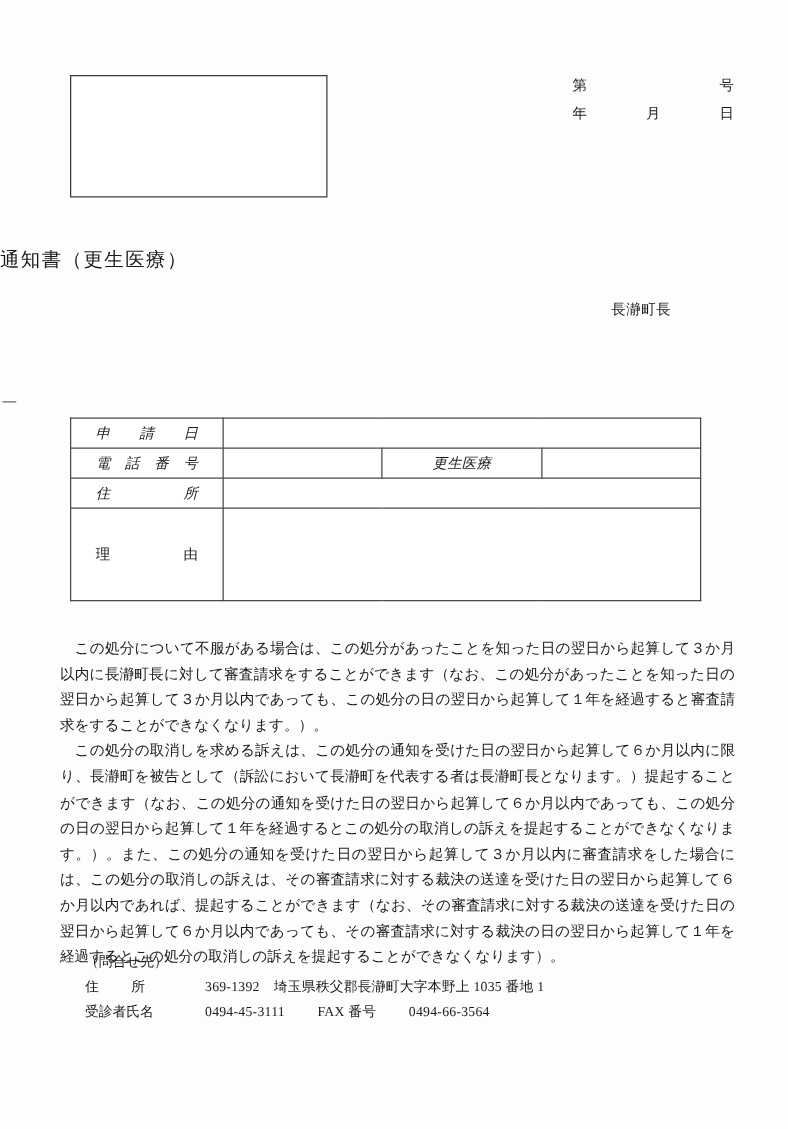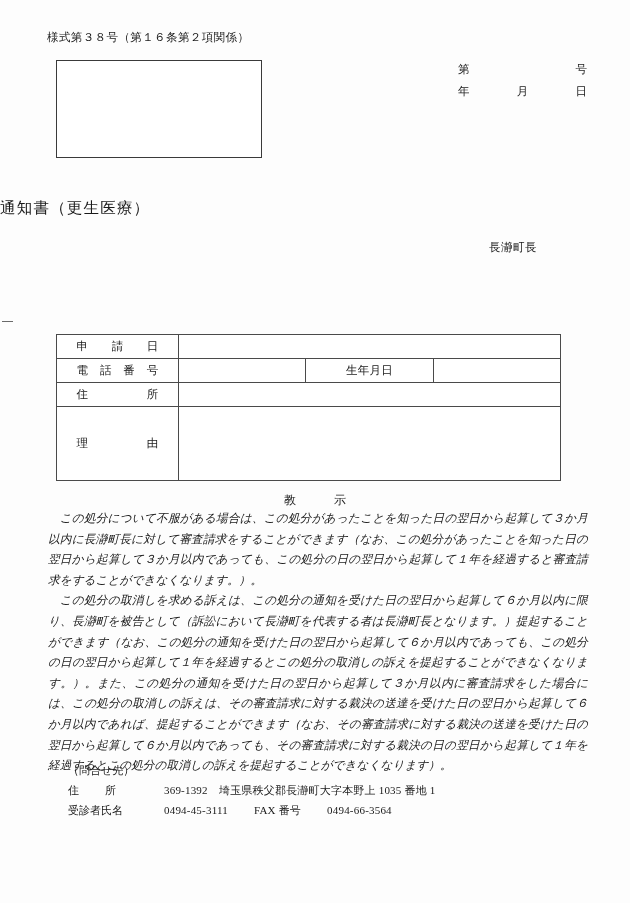--- a/index.html
+++ b/index.html
@@ -118,21 +118,21 @@
   .form-table td.label {
     text-align: center;
     letter-spacing: 0.2px;
   }
   .lbl-spread {
     display: inline-block;
     width: 82px;
     text-align: justify;
     text-align-last: justify;
   }
-  .row-single td { height: 23px; }
+  .row-single td { height: 23px; font-style: italic; }
   .row-reason td { height: 73px; margin-top: 40px; }
   .col-label { width: 109px; }
   .col-dob-label { width: 64px; }
   .col-dob-value { width: 108px; }
 
   
   .kyoji-head {
     position: absolute;
     left: 0;
     right: 0;
@@ -153,21 +153,20 @@
     top: 509px;
     width: 540px;
     font-size: 11.7px;
     line-height: 20.6px;
     text-align: justify;
     text-justify: inter-ideograph;
   }
   .kyoji-body p {
     margin: 0;
     text-indent: 1em;
-    font-style: italic;
   }
 
   
   .contact {
     position: absolute;
     left: 68px;
     top: 760px;
     font-size: 11px;
     line-height: 20px;
   }
@@ -190,21 +189,20 @@
     width: 82px;
   }
   .contact .c-val { letter-spacing: 0.2px; }
   .contact .c-gap { display: inline-block; width: 26px; }
 </style>
 </head>
 <body>
 
 <div class="page">
 
-  <div class="form-no">様式第３８号（第１６条第２項関係）</div>
 
   <div class="addressee-box"></div>
 
   <div class="doc-meta">
     <div class="meta-row">
       <span>第</span>
       <span>号</span>
     </div>
     <div class="meta-row">
       <span>年</span>
@@ -226,41 +224,38 @@
       <td class="label col-label">
         <span class="lbl-spread">申　請　日</span>
       </td>
       <td colspan="3"></td>
     </tr>
     <tr class="row-single">
       <td class="label col-label">
         <span class="lbl-spread">電話番号</span>
       </td>
       <td></td>
-      <td class="label col-dob-label">生年月日</td>
+      <td class="label col-dob-label">更生医療</td>
       <td class="col-dob-value"></td>
     </tr>
     <tr class="row-single">
       <td class="label col-label">
         <span class="lbl-spread">住　　　所</span>
       </td>
       <td colspan="3"></td>
     </tr>
     <tr class="row-reason">
       <td class="label col-label">
         <span class="lbl-spread">理　　　由</span>
       </td>
       <td colspan="3"></td>
     </tr>
   </tbody>
     </table>
 
-  <div class="kyoji-head">
-    <span class="spread">教　示</span>
-  </div>
 
   <div class="kyoji-body">
     <p>この処分について不服がある場合は、この処分があったことを知った日の翌日から起算して３か月以内に長瀞町長に対して審査請求をすることができます（なお、この処分があったことを知った日の翌日から起算して３か月以内であっても、この処分の日の翌日から起算して１年を経過すると審査請求をすることができなくなります。）。</p>
     <p>この処分の取消しを求める訴えは、この処分の通知を受けた日の翌日から起算して６か月以内に限り、長瀞町を被告として（訴訟において長瀞町を代表する者は長瀞町長となります。）提起することができます（なお、この処分の通知を受けた日の翌日から起算して６か月以内であっても、この処分の日の翌日から起算して１年を経過するとこの処分の取消しの訴えを提起することができなくなります。）。また、この処分の通知を受けた日の翌日から起算して３か月以内に審査請求をした場合には、この処分の取消しの訴えは、その審査請求に対する裁決の送達を受けた日の翌日から起算して６か月以内であれば、提起することができます（なお、その審査請求に対する裁決の送達を受けた日の翌日から起算して６か月以内であっても、その審査請求に対する裁決の日の翌日から起算して１年を経過するとこの処分の取消しの訴えを提起することができなくなります）。</p>
   </div>
 
   <div class="contact">
     <div class="c-line">（問合せ先）</div>
     <div class="c-line">
       <span class="c-key">

